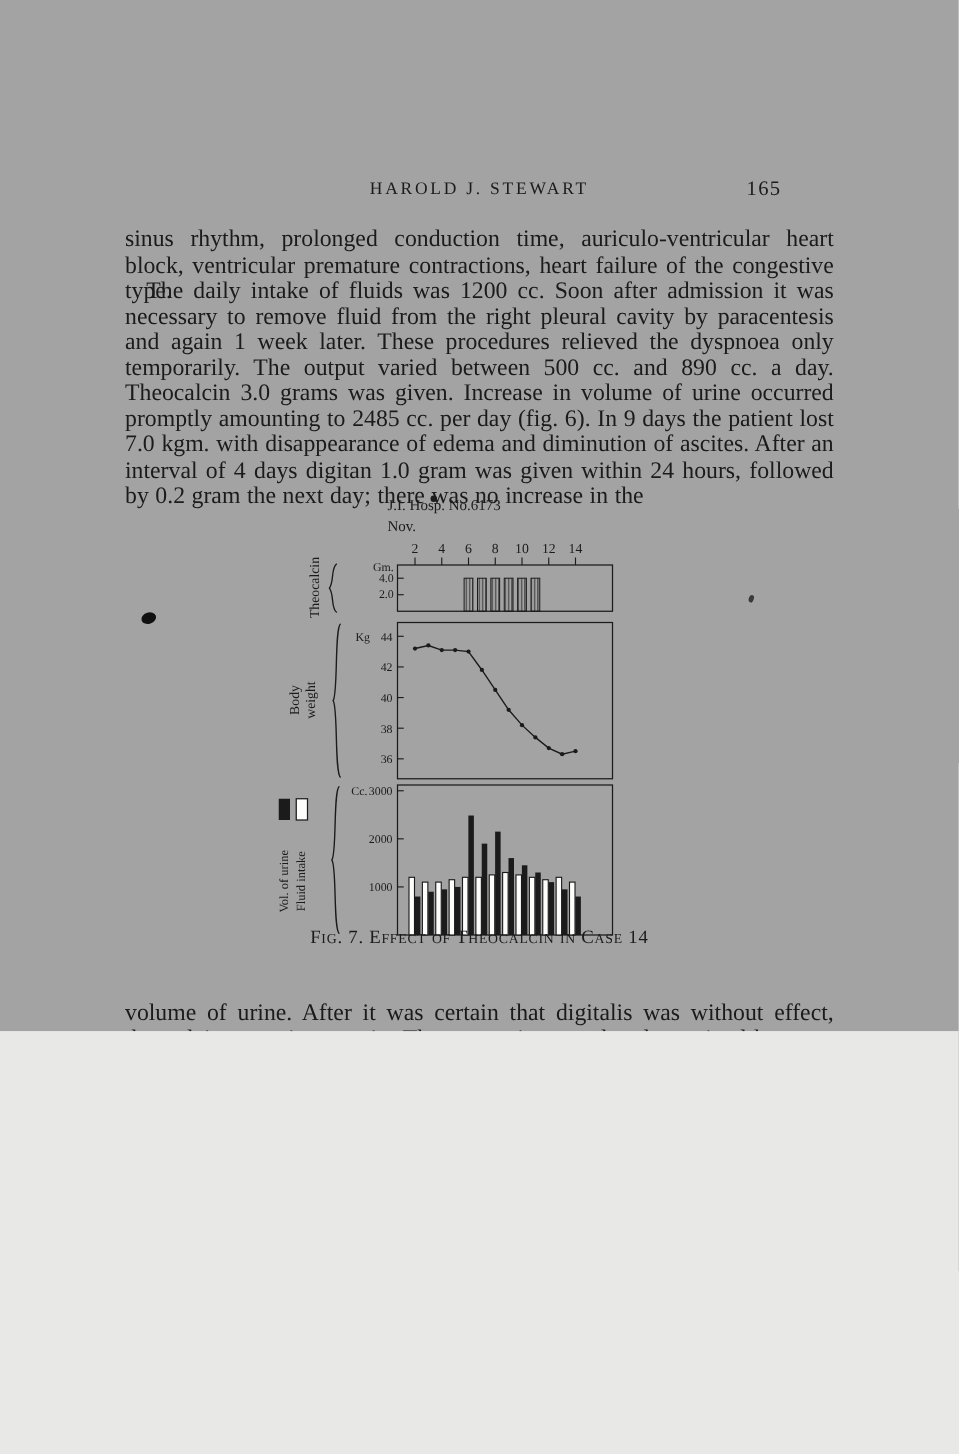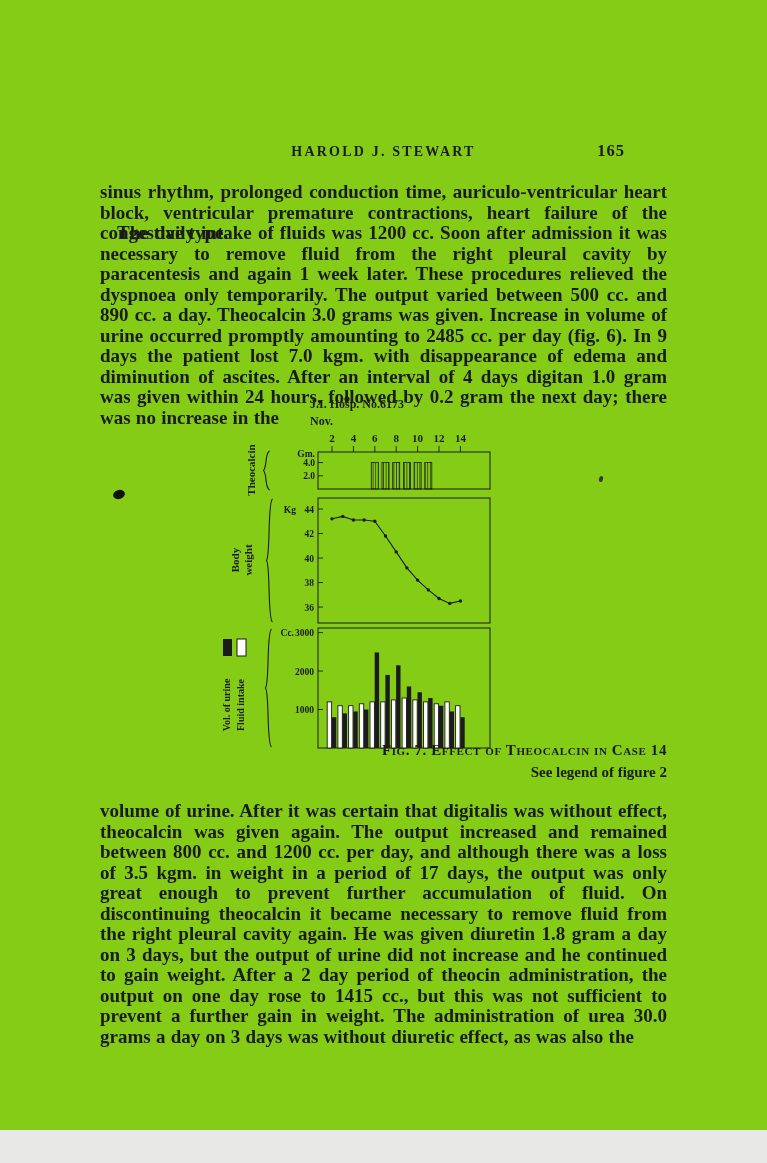--- a/index.html
+++ b/index.html
@@ -1,24 +1,23 @@
 <!DOCTYPE html>
 <html><head>
 <meta charset="utf-8">
 <style>
   html,body{margin:0;padding:0;background:#e8e8e6;}
   .page{
     position:relative;
-    width:767px;height:1130px;
+    width:767px;height:825px;
     margin:0 auto;
-    background:#84cc16;
+    background:#a3a3a3;
     font-family:"Liberation Serif", serif;
     color:#1b1b1b;
     overflow:hidden;
-    font-weight:bold;
   }
   .runhead{position:absolute;top:144px;left:100px;width:567px;height:24px;}
   .runhead .author{
     display:block;text-align:center;
     font-size:14px;letter-spacing:2.2px;
   }
   .runhead .pagenum{
     position:absolute;right:42px;top:-3px;
     font-size:16.5px;letter-spacing:1px;
   }
@@ -27,21 +26,21 @@
     text-align:justify;
     font-size:19px;line-height:20.5px;
     word-spacing:0.5px;
   }
   #p1{top:182px;}
   #p2{top:223px;text-indent:17px;}
   #p3{top:801px;}
   .figure{position:absolute;left:195px;top:394px;width:312px;height:362px;}
   .figure svg{display:block;width:312px;height:362px;}
   svg text{font-family:"Liberation Serif", serif;fill:#1b1b1b;}
-  .caption{position:absolute;left:100px;top:740px;width:567px;text-align:right;}
+  .caption{position:absolute;left:100px;top:740px;width:567px;text-align:center;}
   .caption .cap1{
     font-variant:small-caps;
     font-size:15px;letter-spacing:0.6px;line-height:21px;
   }
   .caption .cap2{font-size:15px;line-height:22px;}
   .ink-blot{
     position:absolute;left:113px;top:490px;width:12px;height:9px;
     background:#111;border-radius:50%;transform:rotate(-18deg);
   }
   .ink-speck{
@@ -177,18 +176,17 @@
           <rect x="42" y="245" width="9" height="17" fill="#fdfdfc" stroke="#1b1b1b" stroke-width="1"></rect>
           <text x="35" y="311" font-size="10" text-anchor="middle" transform="rotate(-90 35 311)">Vol. of urine</text>
           <text x="49" y="311" font-size="10" text-anchor="middle" transform="rotate(-90 49 311)">Fluid intake</text>
           <path d="M 76.5 235 C 71.5 238 74.5 289 70.5 294 C 74.5 299 71.5 350 76.5 353" stroke="#1b1b1b" stroke-width="1.1" fill="none"></path>
         </g>
       </svg>
   </div>
 
   <div class="caption">
     <div class="cap1">Fig. 7. Effect of Theocalcin in Case 14</div>
-    <div class="cap2">See legend of figure 2</div>
   </div>
 
   <div class="para" id="p3">volume of urine.  After it was certain that digitalis was without effect, theocalcin was given again.  The output increased and remained between 800 cc. and 1200 cc. per day, and although there was a loss of 3.5 kgm. in weight in a period of 17 days, the output was only great enough to prevent further accumulation of fluid. On discontinuing theocalcin it became necessary to remove fluid from the right pleural cavity again.  He was given diuretin 1.8 gram a day on 3 days, but the output of urine did not increase and he continued to gain weight.  After a 2 day period of theocin administration, the output on one day rose to 1415 cc., but this was not sufficient to prevent a further gain in weight.  The administration of urea 30.0 grams a day on 3 days was without diuretic effect, as was also the</div>
 
 </div>
 
 </body></html>

